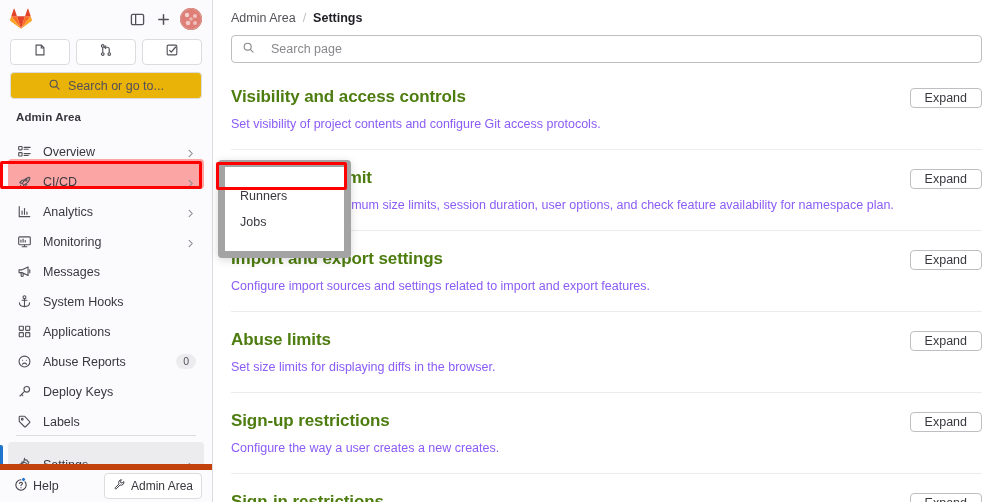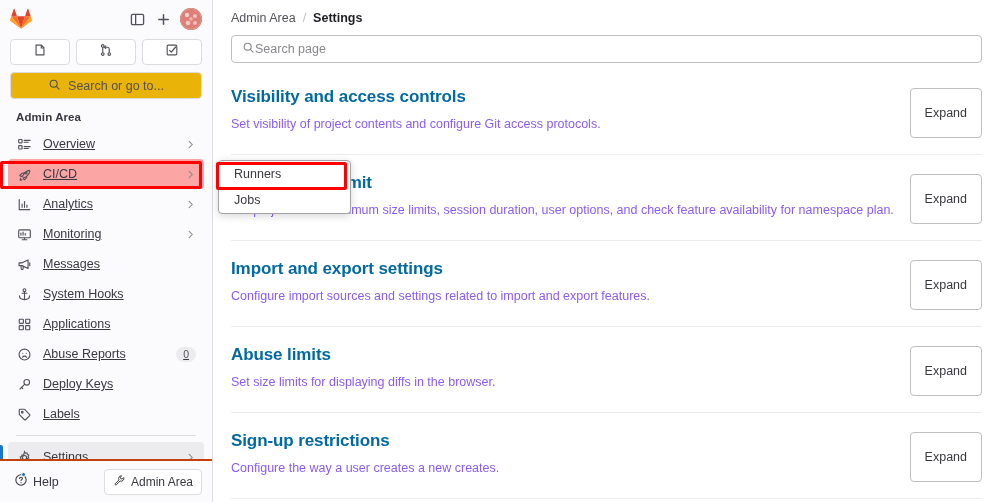--- a/index.html
+++ b/index.html
@@ -63,27 +63,26 @@
   }
 
   .sb-scroll { flex: 1 1 auto; overflow: hidden; padding: 0 8px; }
 
   .sb-section-title {
     font-size: 11.5px; font-weight: bold; color: #3a383f;
     padding: 4px 8px 6px 8px; letter-spacing: .1px;
   }
 
   .sb-item {
-    display: flex; align-items: center;
+    display: flex; align-items: flex-end;
     height: 30px; padding: 0 8px;
     border-radius: 4px;
     font-size: 12.5px; color: #3a383f;
     cursor: pointer; position: relative;
     margin-bottom: 0px;
-    text-decoration: underline;
   }
   .sb-item .sb-ico {
     width: 17px; height: 16px; flex: 0 0 17px;
     margin-right: 10px;
     display: flex; align-items: center; justify-content: center;
     color: #535158;
   }
   .sb-item .sb-lbl { flex: 1 1 auto; white-space: nowrap; }
   .sb-chev { color: #89888d; display: flex; align-items: center; }
   .sb-badge {
@@ -96,24 +95,24 @@
   .sb-item.active { background: #ececef; }
   .sb-item.active::before {
     content: ""; position: absolute;
     left: -8px; top: 3px; bottom: 3px; width: 3px;
     background: #1f75cb; border-radius: 0 2px 2px 0;
   }
 
   .sb-divider { height: 1px; background: #dcdcde; margin: 6px 8px; }
 
   .sb-bottom {
-    border-top: 2px solid #c2410c;
+    border-top: 6px solid #c2410c;
     padding: 7px 10px;
     display: flex; align-items: center; gap: 8px;
-    height: 44px;
+    height: 38px;
   }
   .sb-help {
     display: flex; align-items: center; gap: 5px;
     font-size: 12.5px; color: #3a383f; cursor: pointer;
     position: relative; padding: 3px 4px; border-radius: 4px;
   }
   .helpdot {
     position: absolute; left: 11px; top: 2px;
     width: 5px; height: 5px; border-radius: 50%;
     background: #1f75cb; border: 1px solid #fbfafd;
@@ -142,64 +141,64 @@
   .bc-sep { color: #bfbfc3; }
   .bc-current { color: #1f1e24; font-weight: bold; }
 
   .main-body { padding: 0 18px; flex: 1 1 auto; overflow: hidden; }
 
   .pagesearch {
     height: 28px;
     border: 1px solid #bfbfc3;
     border-radius: 4px;
     display: flex; align-items: center;
-    gap: 0; padding: 0 10px;
+    gap: 16px; padding: 0 10px;
     font-size: 12.5px; color: #89888d;
     cursor: text; background: #fff;
   }
 
   .settings-list { margin-top: 6px; }
   .setting-sec {
     display: flex; align-items: flex-start;
     padding: 17px 0 16px 0;
     border-bottom: 1px solid #ececef;
     position: relative;
   }
   .setting-sec:first-child { border-top: none; }
   .sec-text { flex: 1 1 auto; min-width: 0; padding-right: 14px; }
   .sec-title {
-    font-size: 17px; font-weight: bold; color: #0369a1;
+    font-size: 17px; font-weight: bold; color: #4d7c0f;
     line-height: 22px; letter-spacing: -.1px;
   }
   .sec-desc {
     font-size: 12.5px; color: #8b5cf6;
     margin-top: 8px; line-height: 17px;
   }
   .expand-btn {
     flex: 0 0 auto;
     border: 1px solid #bfbfc3;
     background: #fff;
     border-radius: 4px;
     font-size: 12.5px; color: #3a383f;
-    padding: 17px 14px;
+    padding: 2px 14px;
     cursor: pointer;
     margin-top: 2px;
     font-family: "Liberation Sans", sans-serif;
   }
 
   
   #flyout {
     position: absolute;
     left: 218px; top: 160px;
     width: 133px;
     background: #fff;
-    border: 1px solid #a3a3a3;
+    border: 7px solid #a3a3a3;
     border-radius: 4px;
     box-shadow: 0 2px 8px rgba(0,0,0,.16);
-    padding: 0 0;
+    padding: 16px 0;
     z-index: 50;
   }
   .fly-item {
     padding: 6px 12px;
     font-size: 12.5px; color: #3a383f;
     cursor: pointer; border-radius: 3px;
     margin: 0 3px;
   }
 
   

